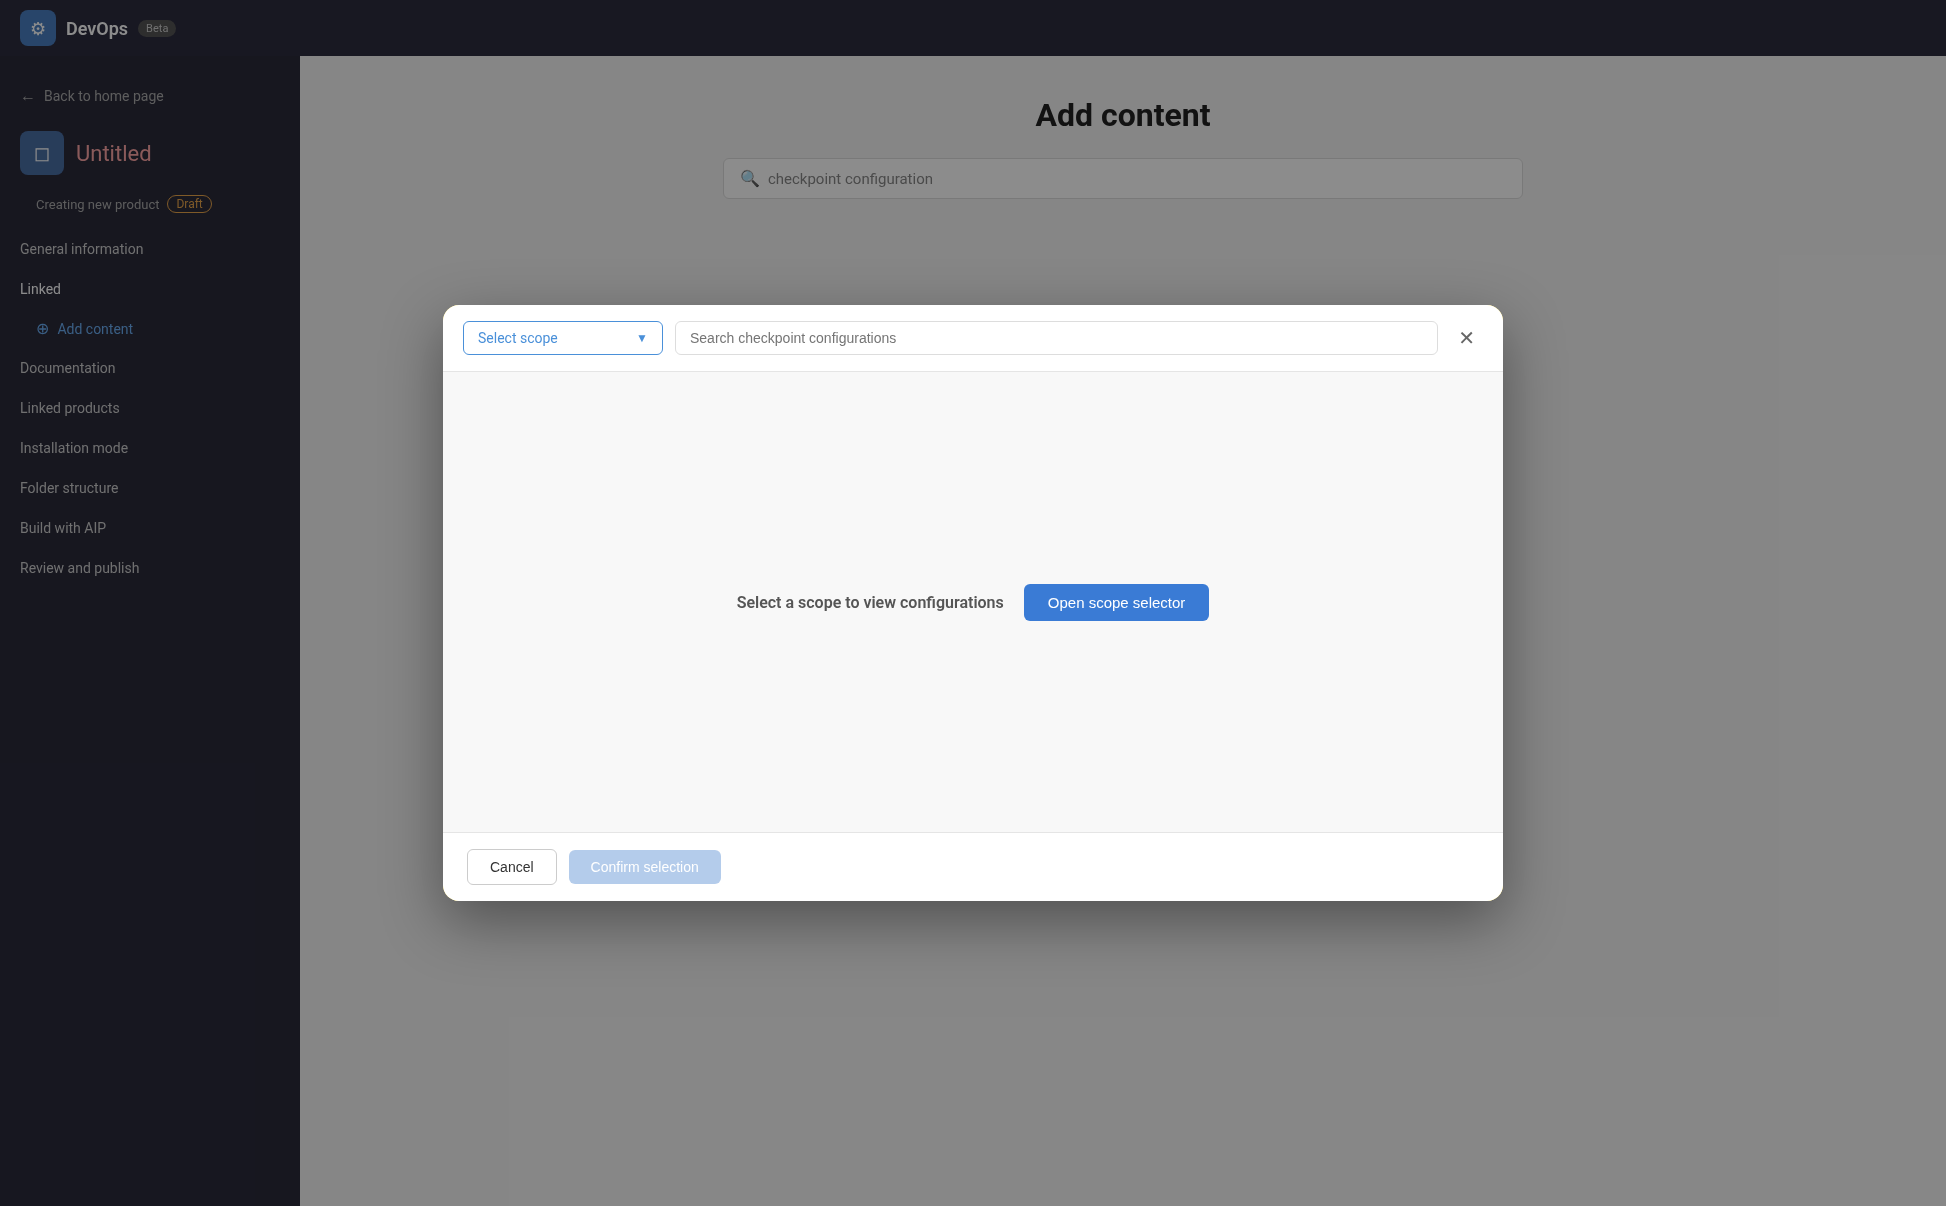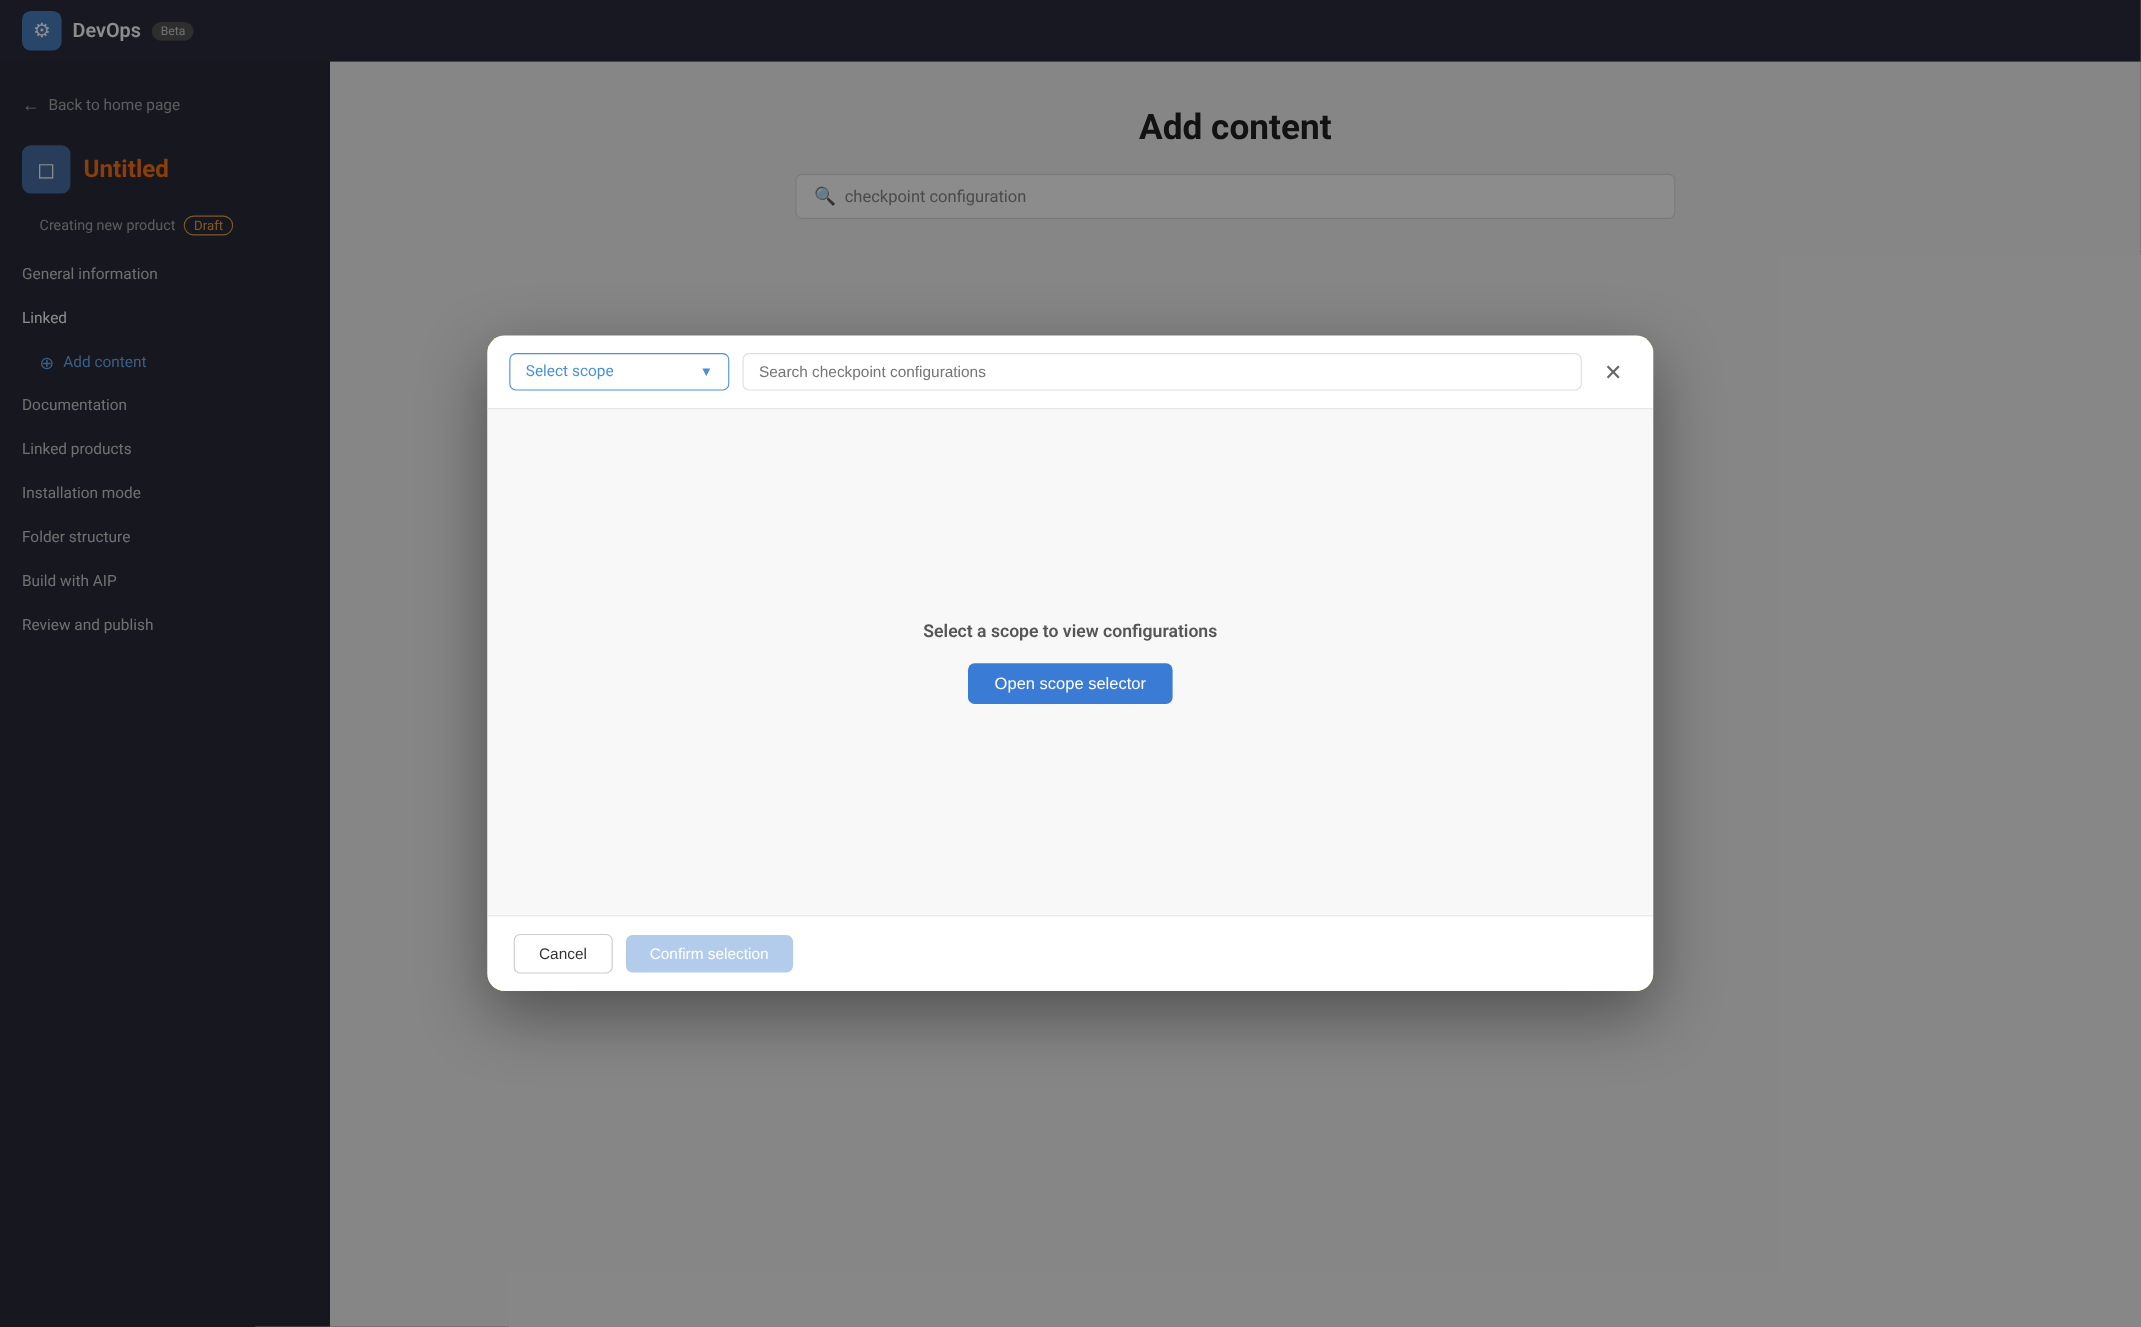--- a/index.html
+++ b/index.html
@@ -81,23 +81,23 @@
       height: 44px;
       background: #4a6fa5;
       border-radius: 8px;
       display: flex;
       align-items: center;
       justify-content: center;
       color: white;
       font-size: 20px;
     }
     .product-name {
-      color: #f97316;
+      color: #fca5a5;
       font-size: 22px;
-      font-weight: 700;
+      font-weight: 400;
     }
     .product-status-row {
       display: flex;
       align-items: center;
       gap: 8px;
       padding: 4px 36px 16px;
     }
     .product-status-label {
       color: #aaa;
       font-size: 13px;
@@ -231,21 +231,20 @@
       padding: 4px 8px;
       border-radius: 4px;
     }
 
     
     .modal-body {
       flex: 1;
       display: flex;
       align-items: center;
       justify-content: center;
-      flex-direction: column;
       gap: 20px;
       background: #f8f8f8;
       padding: 40px;
       min-height: 460px;
     }
     .modal-empty-text {
       color: #555;
       font-size: 16px;
       font-weight: 600;
     }

